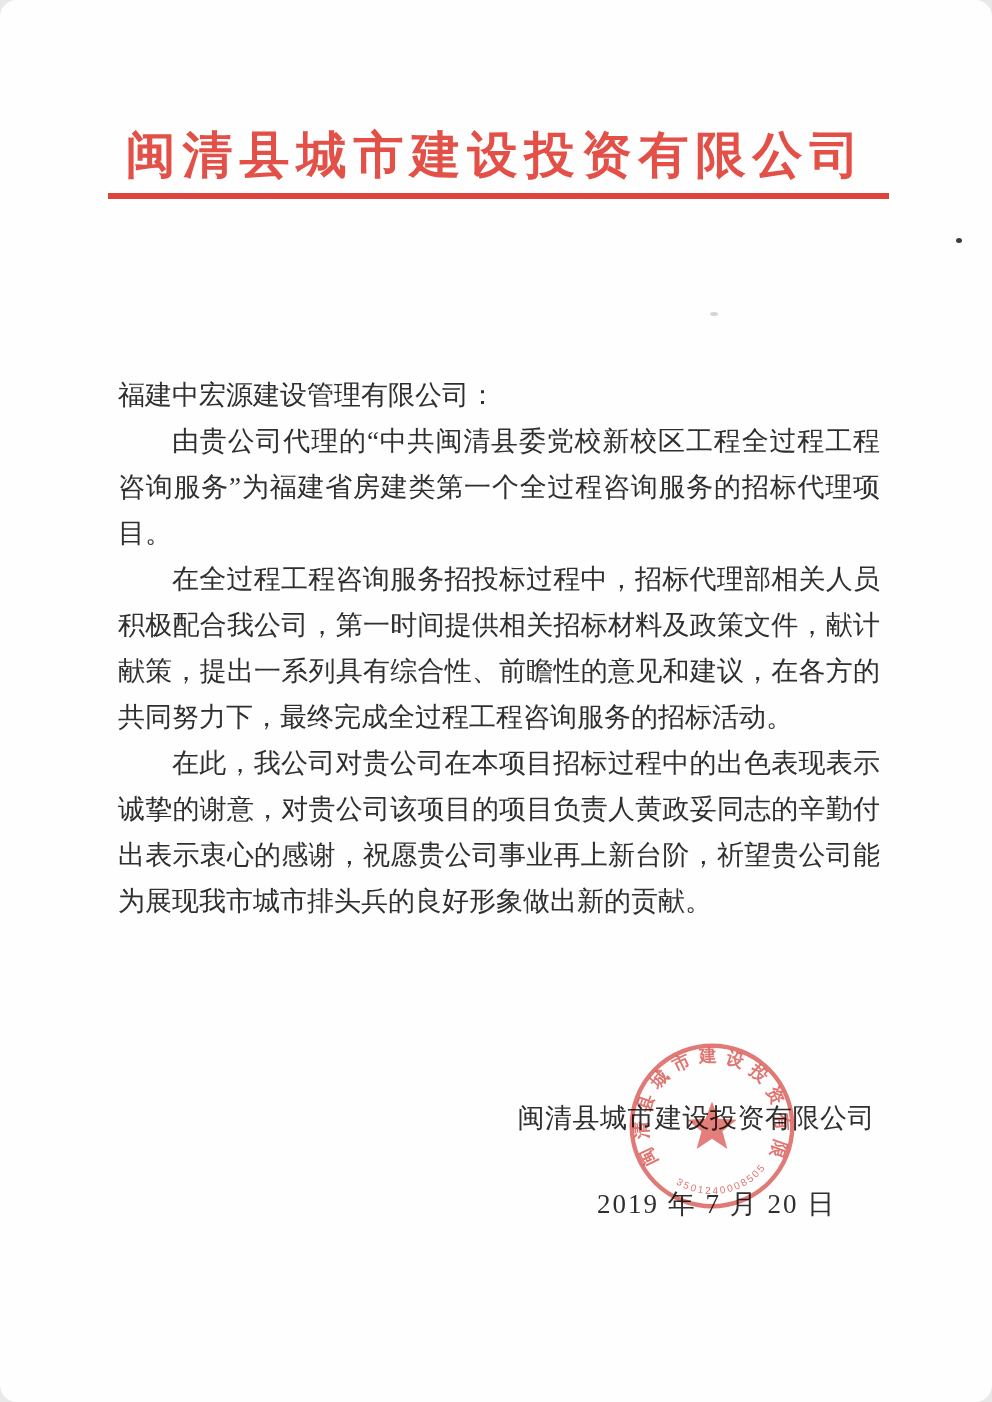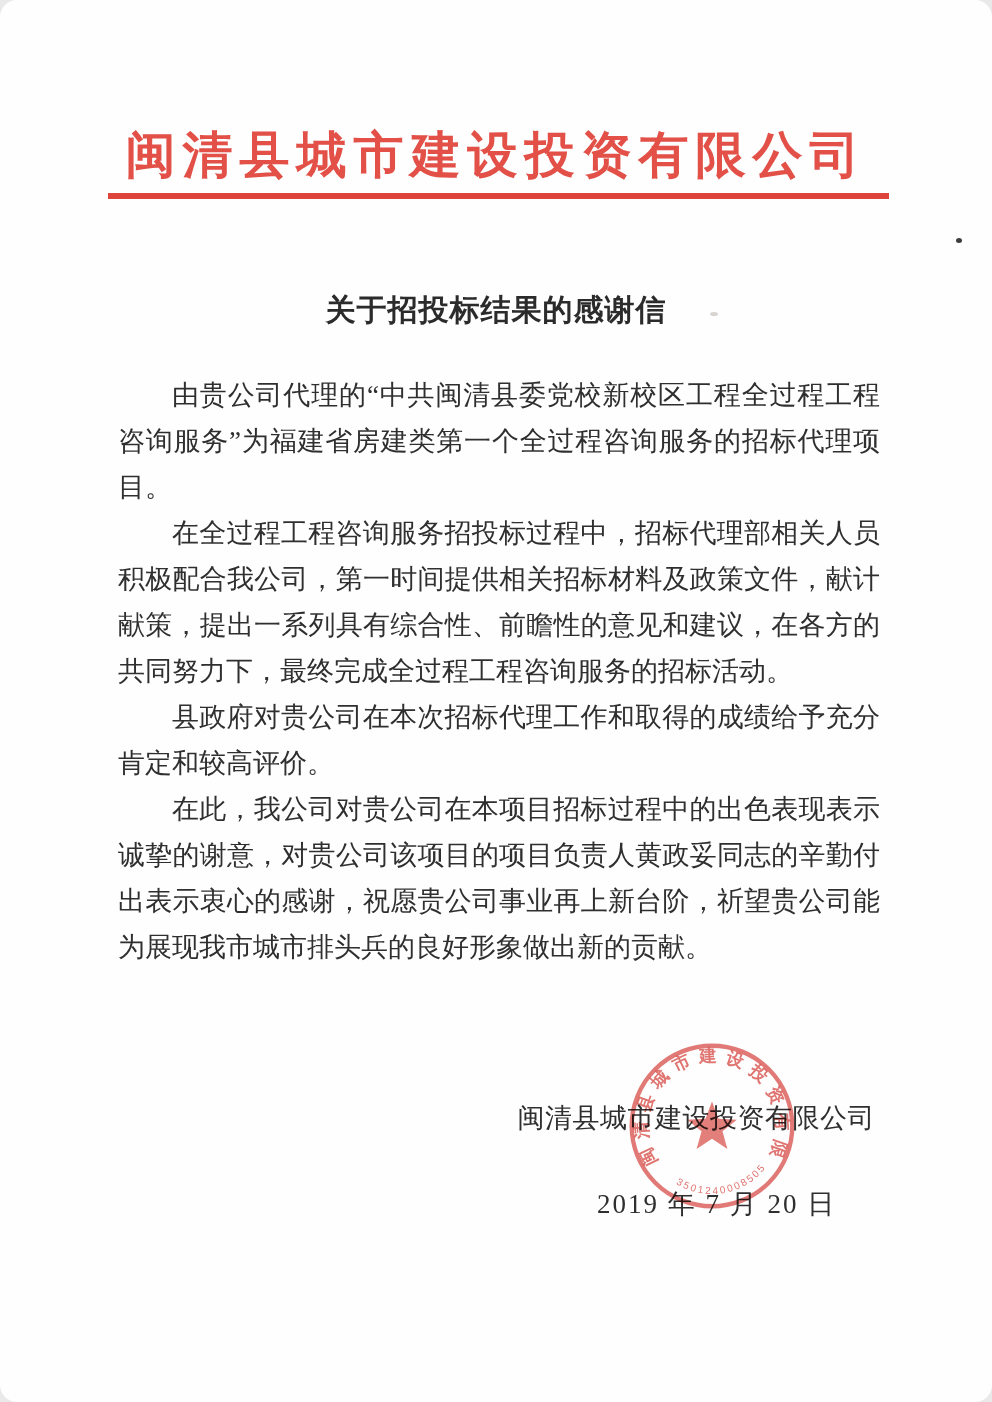--- a/index.html
+++ b/index.html
@@ -81,26 +81,25 @@
 </style>
 </head>
 <body>
 
 <div class="page">
 
   <div class="letterhead">闽清县城市建设投资有限公司</div>
 
   <div class="red-rule"></div>
 
-  <div class="doc-title">关于招投标结果的感谢信</div>
 
   <div class="body-text">
+    <p>福建中宏源建设管理有限公司：</p>
     <p class="indent">由贵公司代理的“中共闽清县委党校新校区工程全过程工程咨询服务”为福建省房建类第一个全过程咨询服务的招标代理项目。</p>
     <p class="indent">在全过程工程咨询服务招投标过程中，招标代理部相关人员积极配合我公司，第一时间提供相关招标材料及政策文件，献计献策，提出一系列具有综合性、前瞻性的意见和建议，在各方的共同努力下，最终完成全过程工程咨询服务的招标活动。</p>
-    <p class="indent">县政府对贵公司在本次招标代理工作和取得的成绩给予充分肯定和较高评价。</p>
     <p class="indent">在此，我公司对贵公司在本项目招标过程中的出色表现表示诚挚的谢意，对贵公司该项目的项目负责人黄政妥同志的辛勤付出表示衷心的感谢，祝愿贵公司事业再上新台阶，祈望贵公司能为展现我市城市排头兵的良好形象做出新的贡献。</p>
   </div>
 
   <div class="signature">闽清县城市建设投资有限公司</div>
 
   <div class="sign-date">2019 年 7 月 20 日</div>
 
   <svg class="seal" viewBox="0 0 220 220">
 
     <circle cx="110" cy="110" r="92" fill="none" stroke="#d6453f" stroke-width="5" opacity="0.82"></circle>

